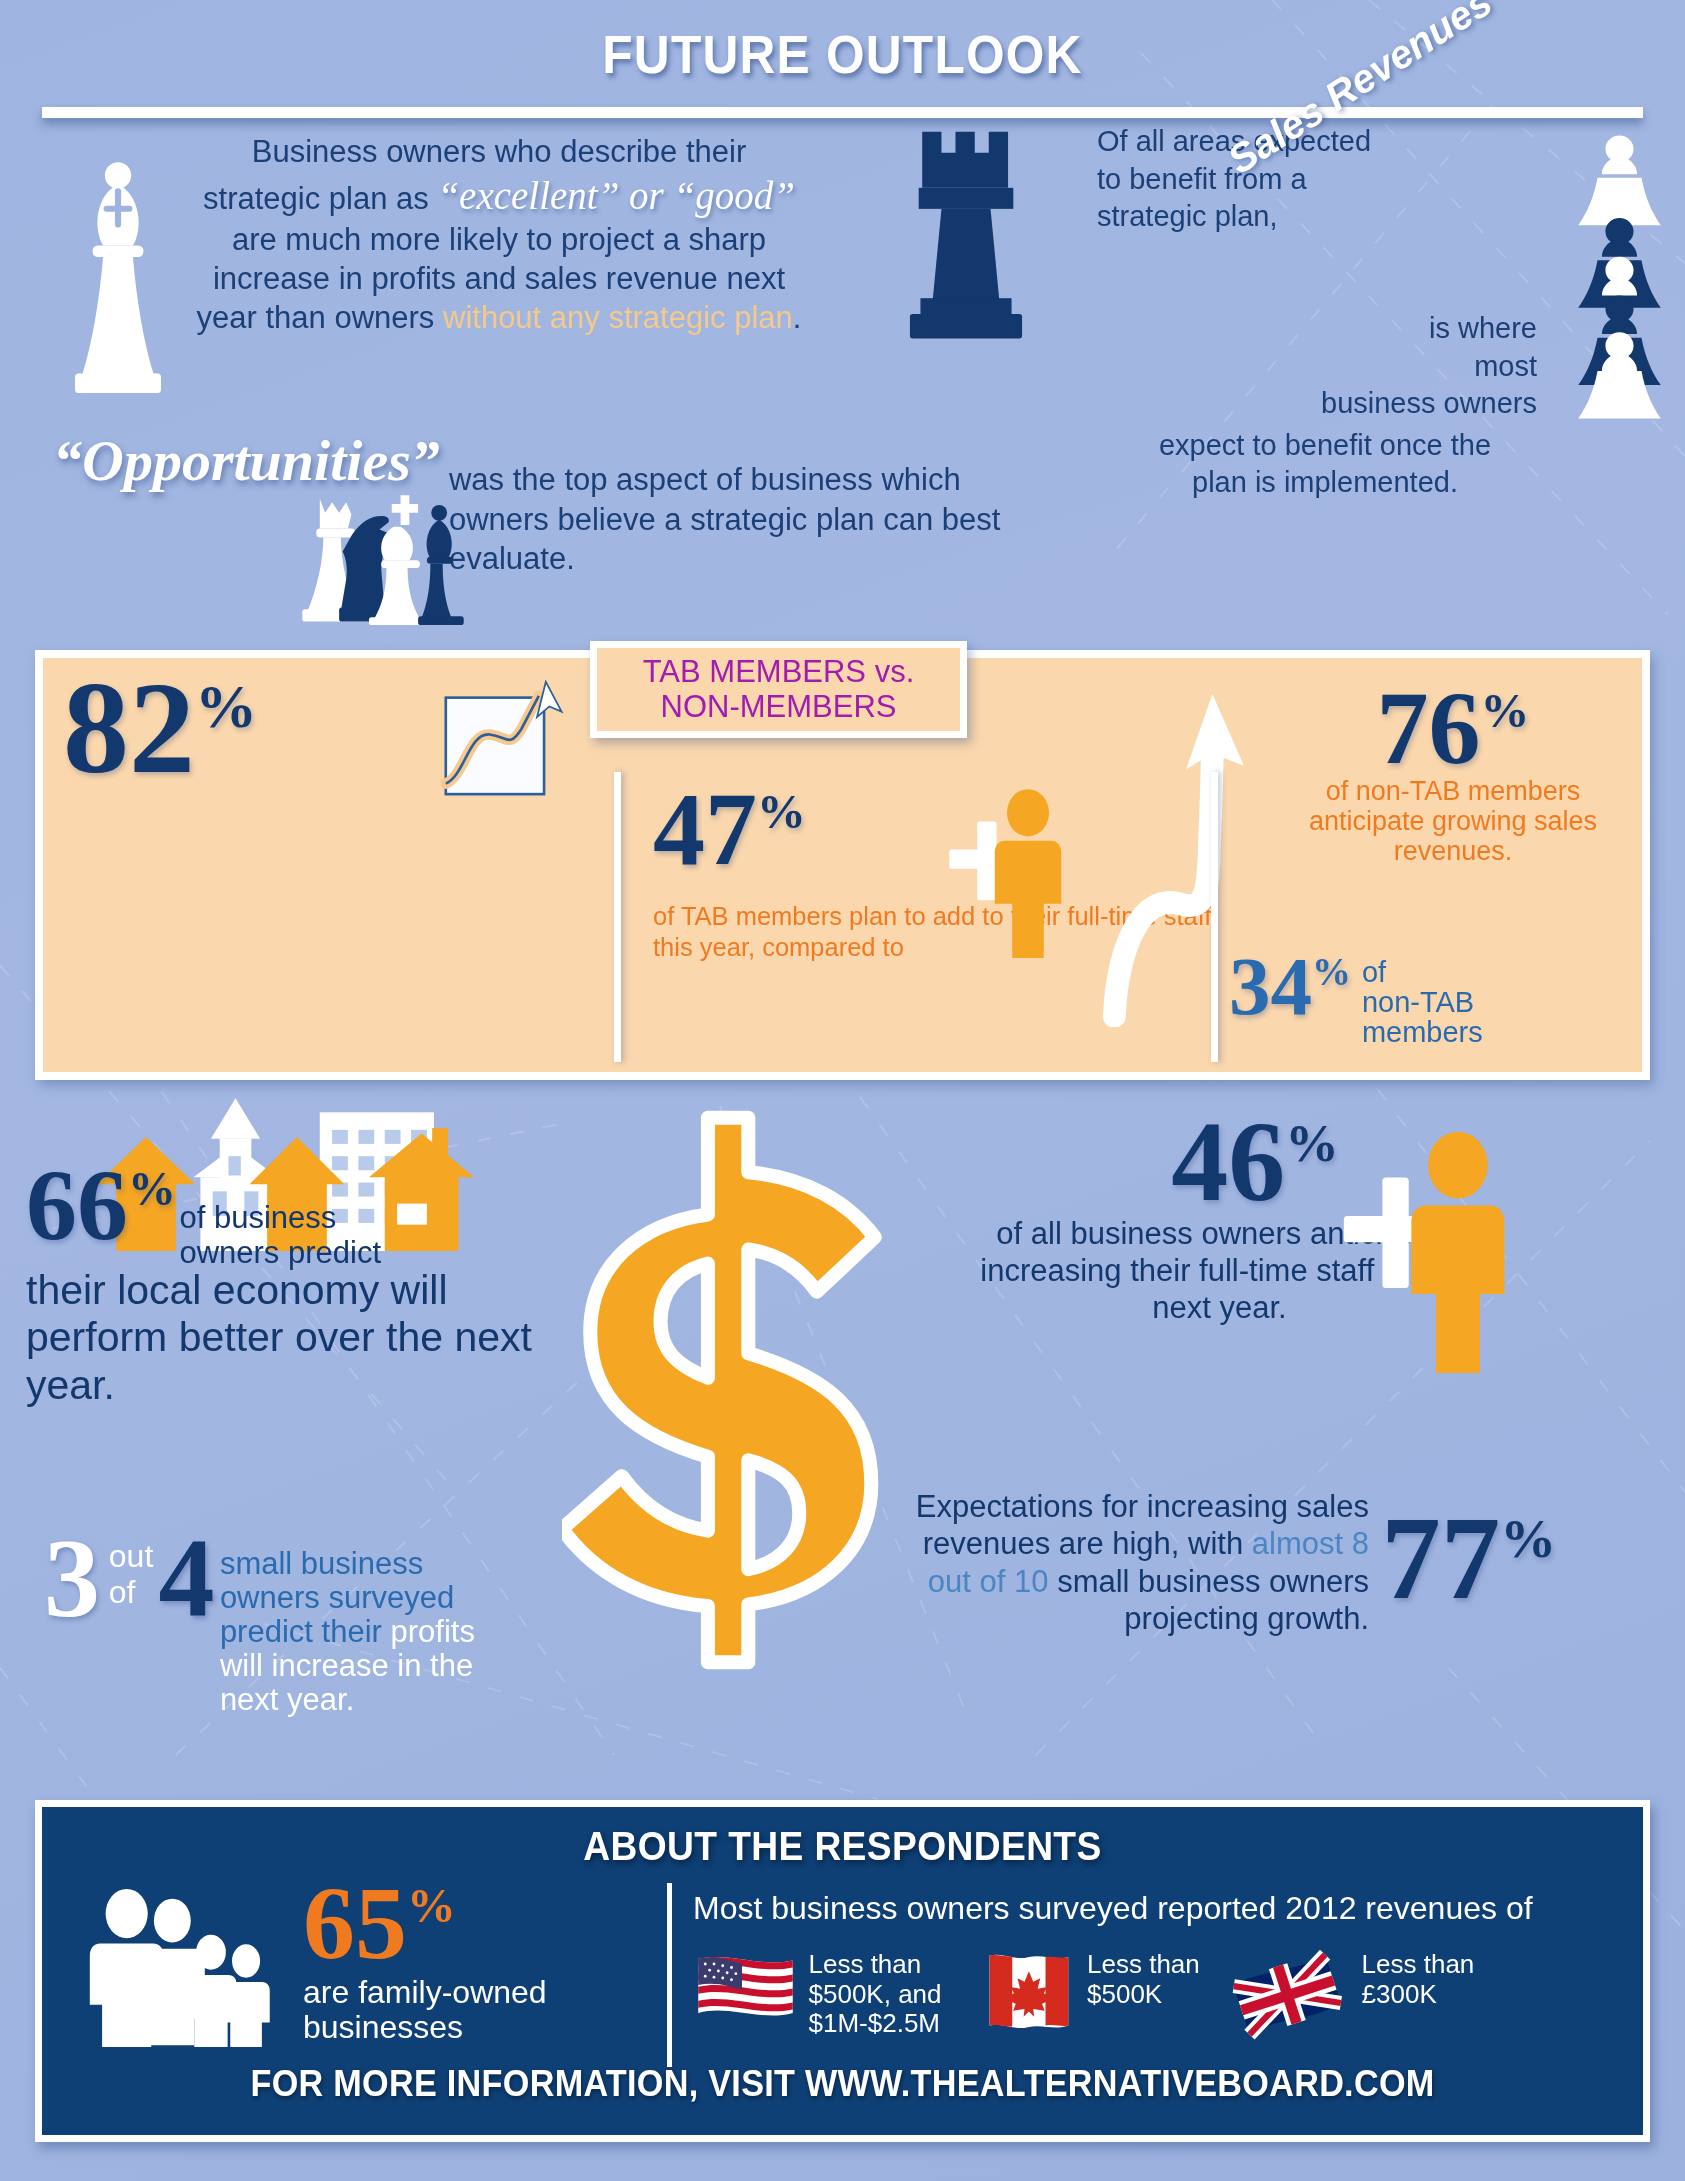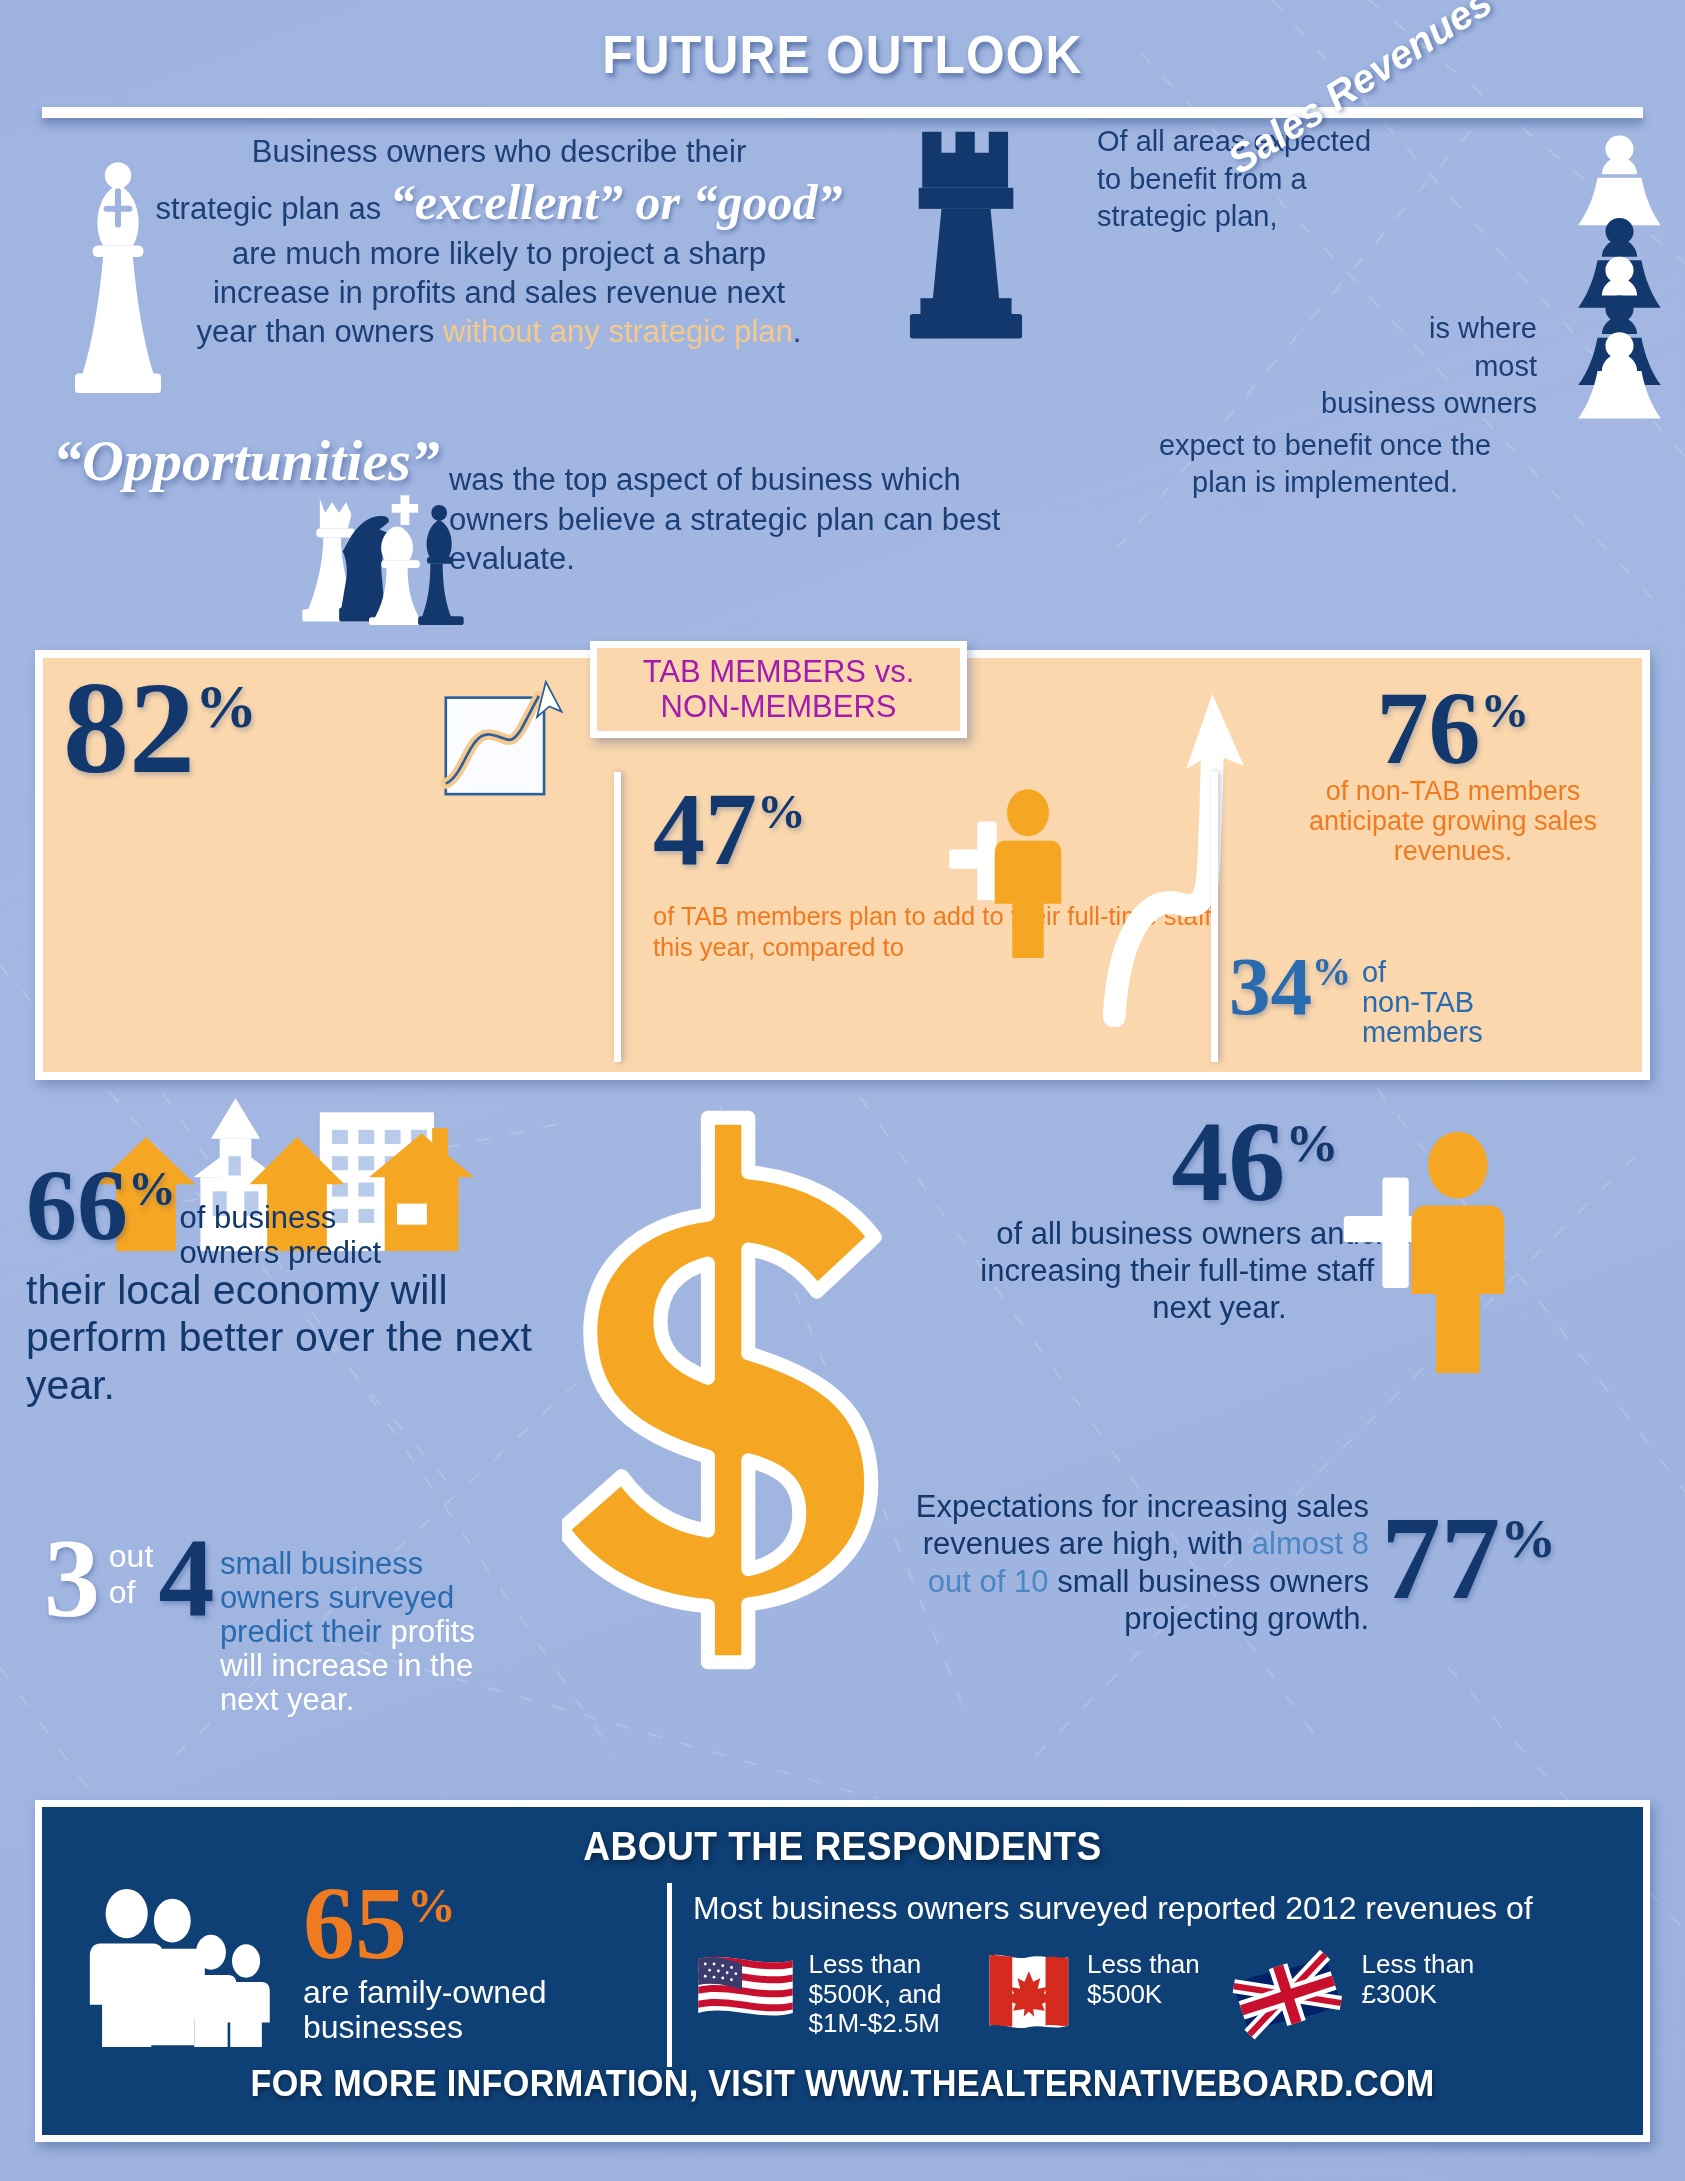--- a/index.html
+++ b/index.html
@@ -29,21 +29,21 @@
     position:absolute; top:107px; left:42px; width:1601px; height:11.4px;
     background:#ffffff; box-shadow:0 6.1px 9.7px rgba(40,70,130,.45);
   }
 
   
   .topleft {
     position:absolute; top:132px; left:104px; width:790px;
     color:#1b3f77; font-size:31px; line-height:1.26; text-align:center;
   }
   .topleft .ital {
-    font-style:italic; font-weight:bold; color:#ffffff; font-size:50px;
+    font-style:italic; font-weight:normal; color:#ffffff; font-size:39px;
     font-family:"Liberation Serif", serif;
     text-shadow:1.8px 2.6px 4.4px rgba(40,70,130,.45);
     text-align:right;
   }
   .topleft .orange { color:#f5c98a; }
 
   .topright {
     position:absolute; top:123px; left:1097px; width:456px;
     color:#1b3f77; font-size:29px; line-height:1.3; text-align:center;
   }

